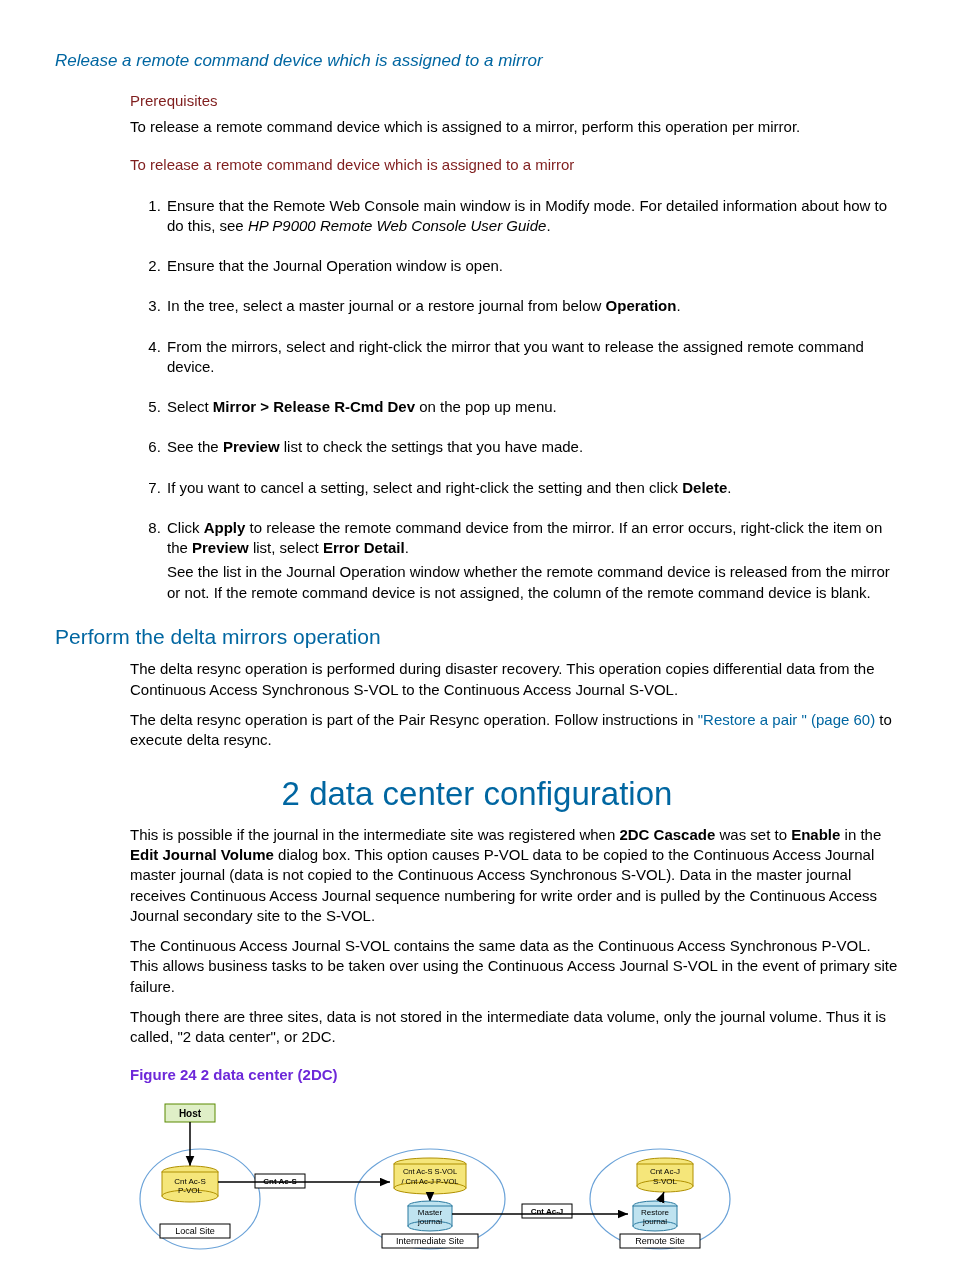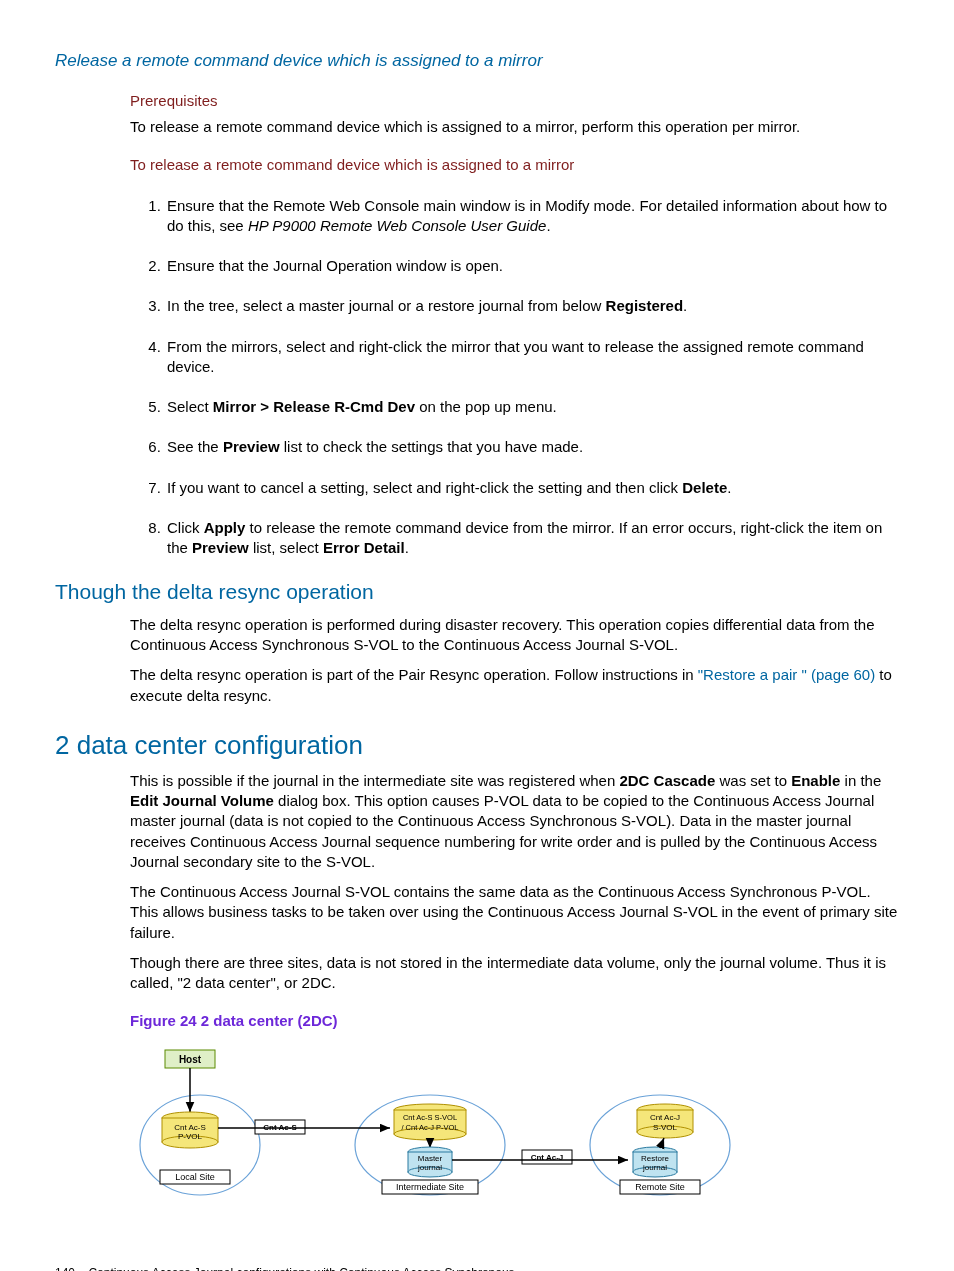--- a/index.html
+++ b/index.html
@@ -26,23 +26,24 @@
     margin: 18px 0 6px 0;
   }
   .h2-blue {
     color: #0066a1;
     font-size: 21px;
     font-weight: normal;
     margin: 20px 0 8px 0;
   }
   .h1-blue {
     color: #0066a1;
-    font-size: 26px;
+    font-size: 33px;
     font-weight: normal;
     margin: 22px 0 8px 0;
+    text-align: center;
   }
   .fig-caption {
     color: #6d28d9;
     font-size: 15px;
     font-weight: bold;
     margin: 18px 0 8px 0;
   }
   .body-block {
     margin-left: 75px;
   }
@@ -92,41 +93,42 @@
     <div class="para">To release a remote command device which is assigned to a mirror, perform this operation per mirror.</div>
 
     <div class="h4-blue">To release a remote command device which is assigned to a mirror</div>
 
     <ol class="steps">
       <li>
         <span class="inline">Ensure that the Remote Web Console main window is in Modify mode. For detailed information about how to do this, see </span><span class="inline italic">HP P9000 Remote Web Console User Guide</span><span class="inline">.</span>
       </li>
       <li>Ensure that the Journal Operation window is open.</li>
       <li>
-        <span class="inline">In the tree, select a master journal or a restore journal from below </span><span class="inline bold">Registered</span><span class="inline">.</span>
+        <span class="inline">In the tree, select a master journal or a restore journal from below </span><span class="inline bold">Operation</span><span class="inline">.</span>
       </li>
       <li>From the mirrors, select and right-click the mirror that you want to release the assigned remote command device.</li>
       <li>
         <span class="inline">Select </span><span class="inline bold">Mirror &gt; Release R-Cmd Dev</span><span class="inline"> on the pop up menu.</span>
       </li>
       <li>
         <span class="inline">See the </span><span class="inline bold">Preview</span><span class="inline"> list to check the settings that you have made.</span>
       </li>
       <li>
         <span class="inline">If you want to cancel a setting, select and right-click the setting and then click </span><span class="inline bold">Delete</span><span class="inline">.</span>
       </li>
       <li>
         <span class="inline">Click </span><span class="inline bold">Apply</span><span class="inline"> to release the remote command device from the mirror. If an error occurs, right-click the item on the </span><span class="inline bold">Preview</span><span class="inline"> list, select </span><span class="inline bold">Error Detail</span><span class="inline">.</span>
+        <div class="subpara">See the list in the Journal Operation window whether the remote command device is released from the mirror or not. If the remote command device is not assigned, the column of the remote command device is blank.</div>
       </li>
     </ol>
   </div>
 </div>
 
 <div>
-  <div class="h2-blue">Though the delta resync operation</div>
+  <div class="h2-blue">Perform the delta mirrors operation</div>
   <div class="body-block">
     <div class="para">The delta resync operation is performed during disaster recovery. This operation copies differential data from the Continuous Access Synchronous S-VOL to the Continuous Access Journal S-VOL.</div>
     <div class="para">
       <span class="inline">The delta resync operation is part of the Pair Resync operation. Follow instructions in </span><span class="inline link">"Restore a pair " (page 60)</span><span class="inline"> to execute delta resync.</span>
     </div>
   </div>
 </div>
 
 <div>
   <div class="h1-blue">2 data center configuration</div>

